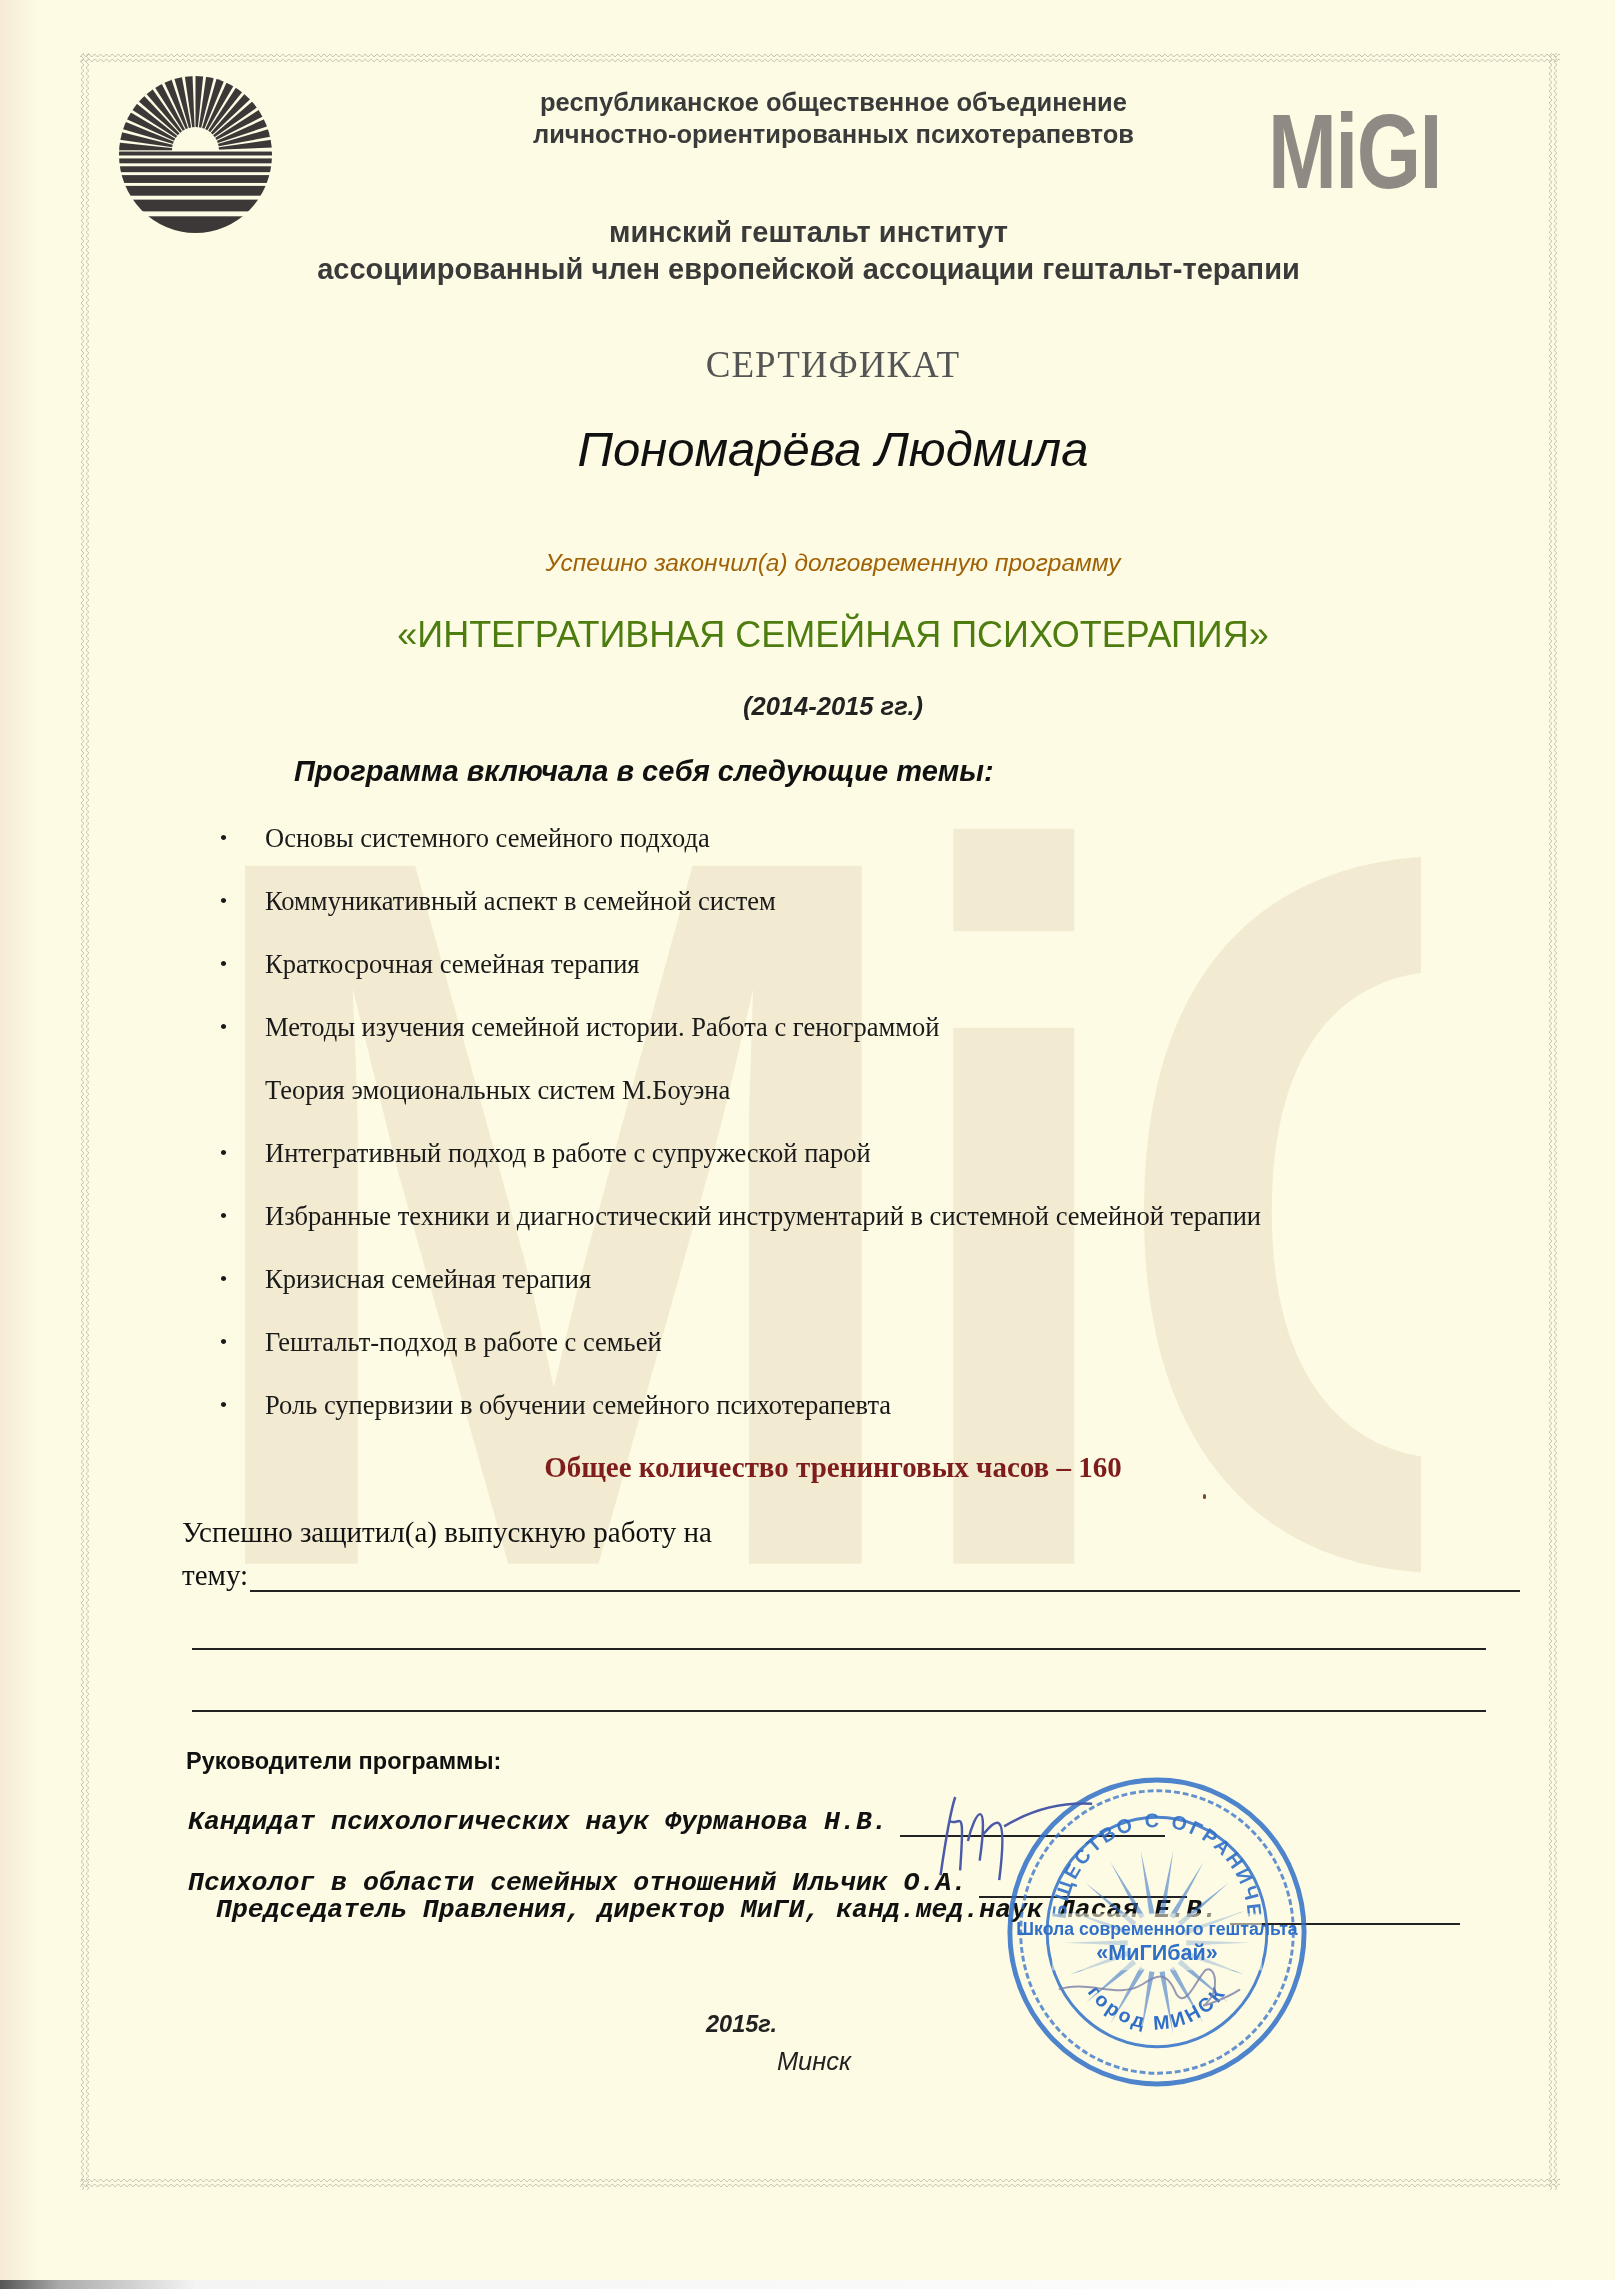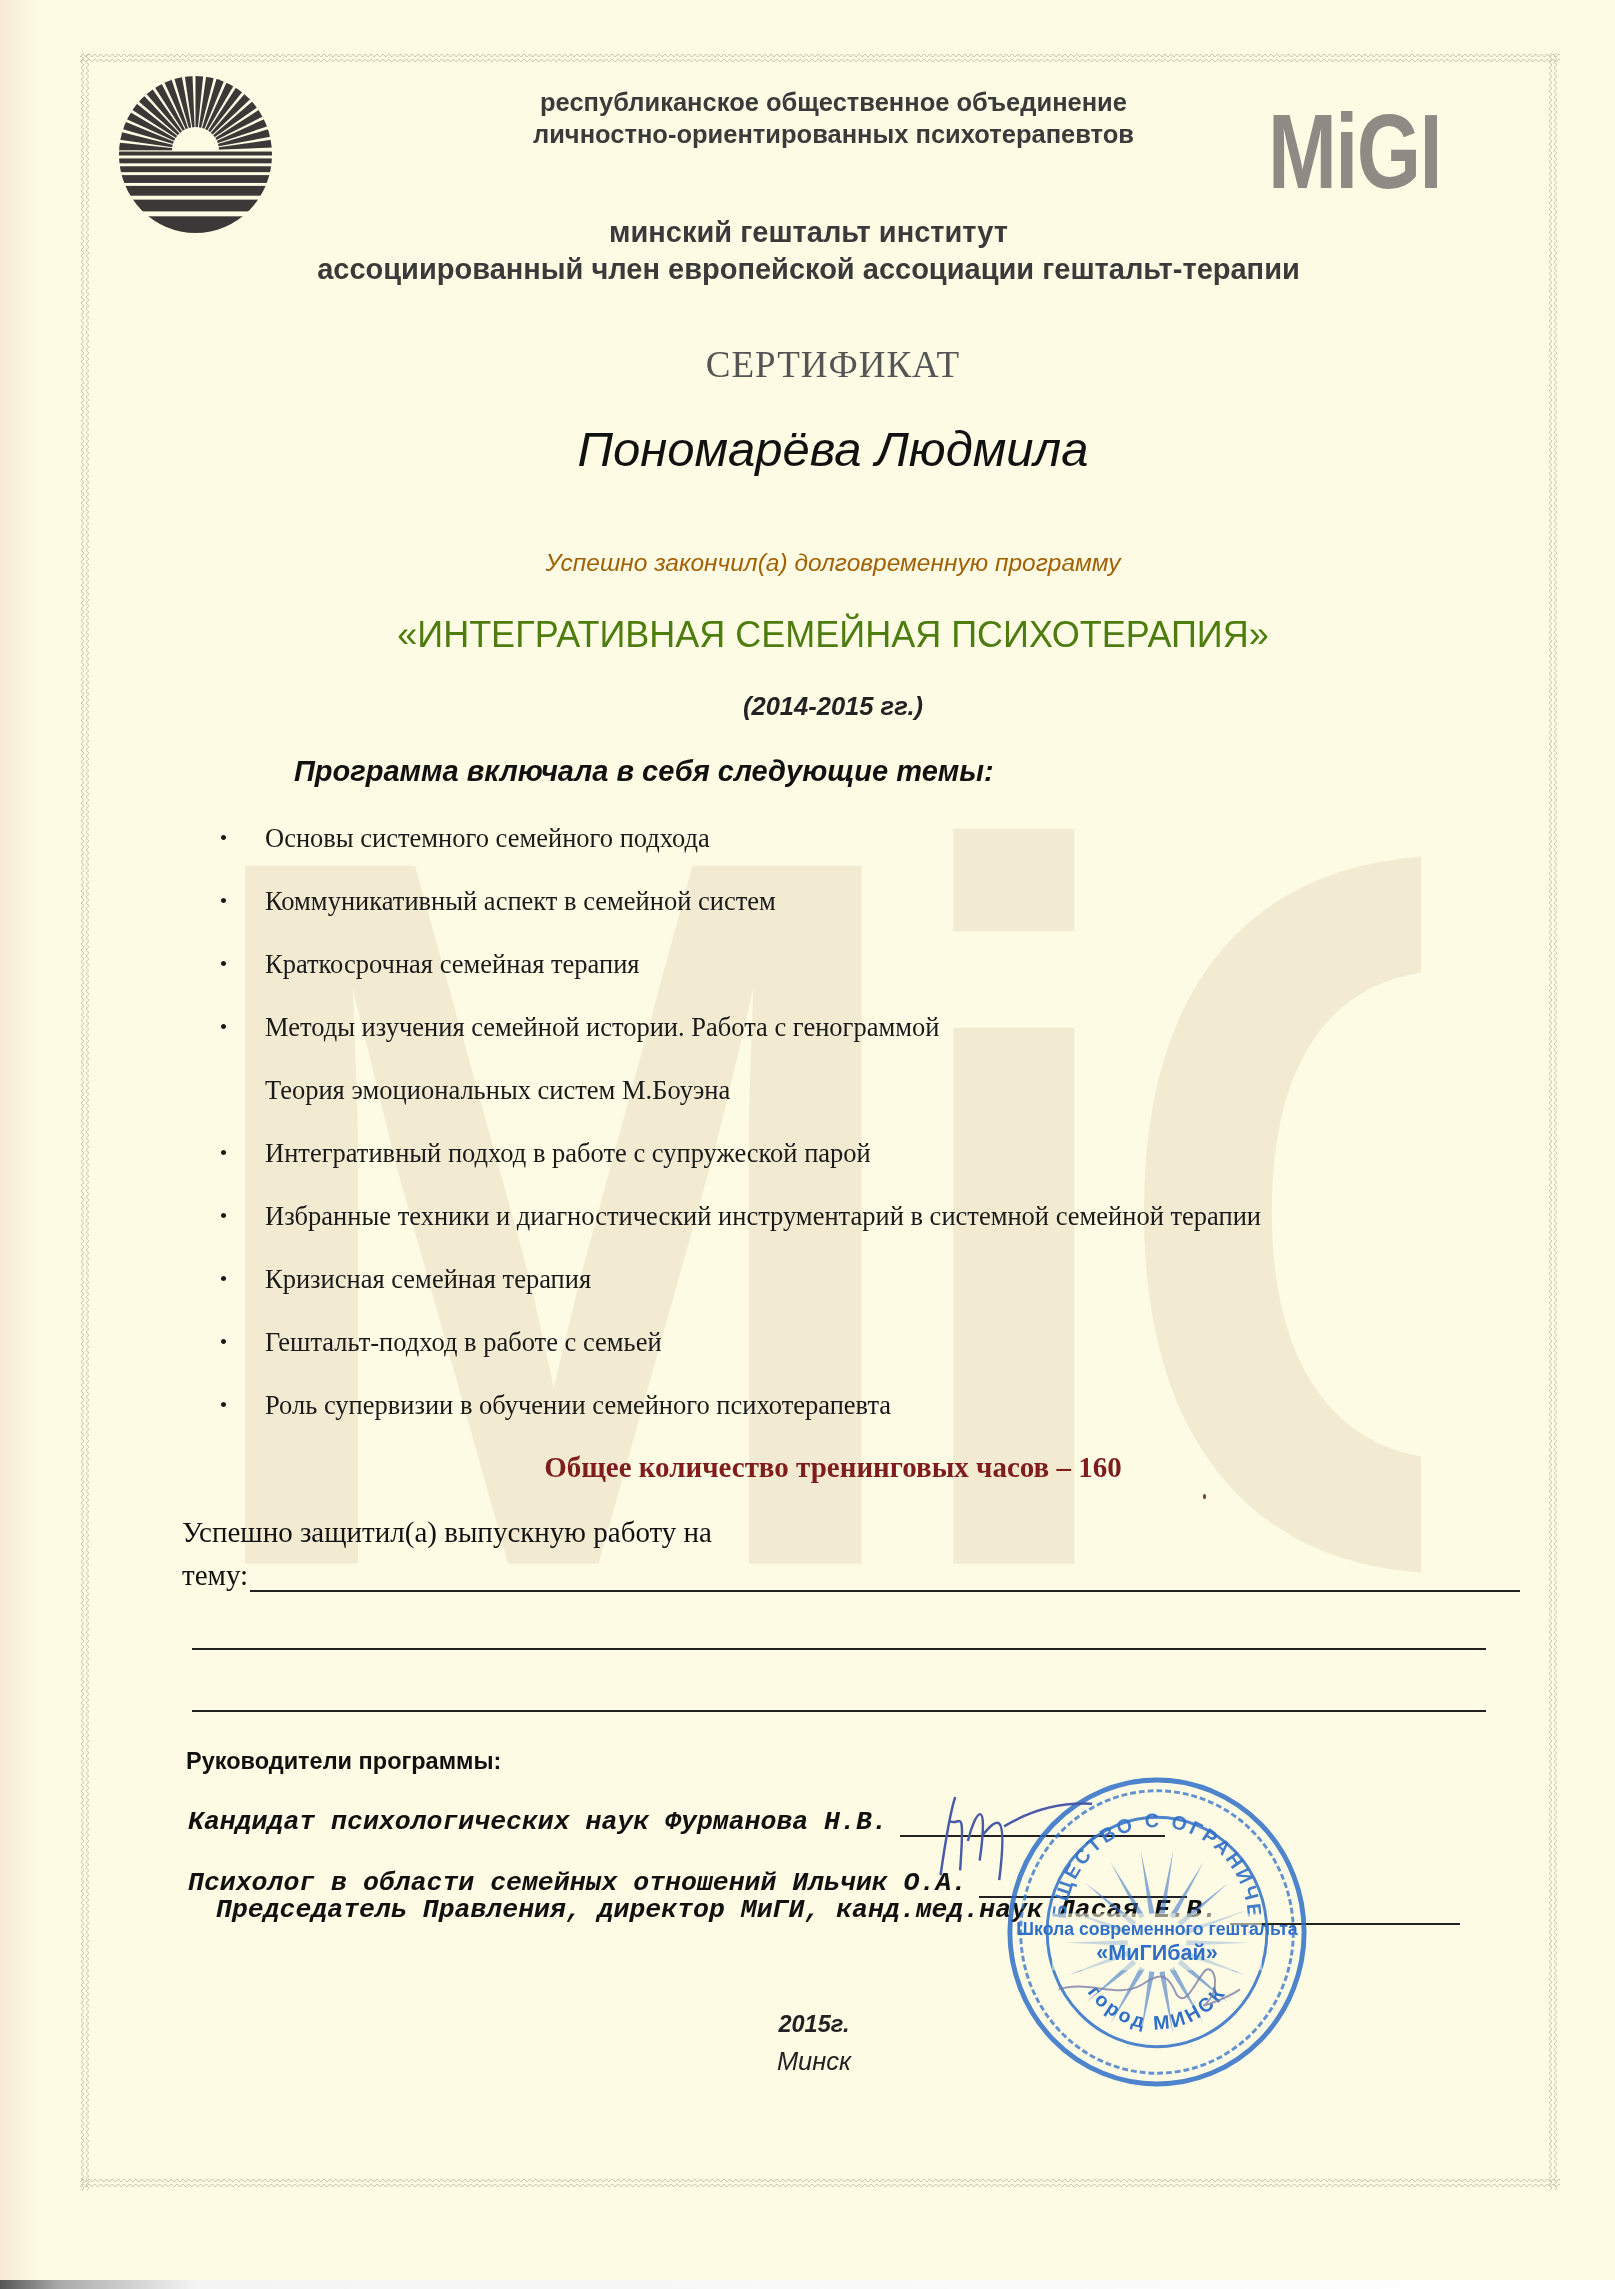--- a/index.html
+++ b/index.html
@@ -121,21 +121,21 @@
   .sig-1 .line { width: 265px; }
   .sig-2 { left: 188px; top: 1868px; }
   .sig-2 .line { width: 208px; }
   .sig-3 { left: 216px; top: 1895px; }
   .sig-3 .line { width: 230px; }
 
   .signature-svg { position: absolute; pointer-events: none; }
   .stamp { position: absolute; left: 1005px; top: 1776px; width: 304px; height: 312px; }
 
   .footer-year {
-    position: absolute; left: 706px; top: 2011px; width: 216px; text-align: center;
+    position: absolute; left: 706px; top: 2011px; width: 216px; text-align: left;
     font-family: "Liberation Sans", sans-serif; font-style: italic; font-weight: bold; font-size: 23.5px; color: #222;
   }
   .footer-city {
     position: absolute; left: 706px; top: 2047px; width: 216px; text-align: center;
     font-family: "Liberation Sans", sans-serif; font-style: italic; font-size: 25.5px; color: #222;
   }
   .speck { position: absolute; width: 2.9px; height: 4.9px; background: #7a4a2a; border-radius: 2px; }
 </style>
 </head>
 <body>

